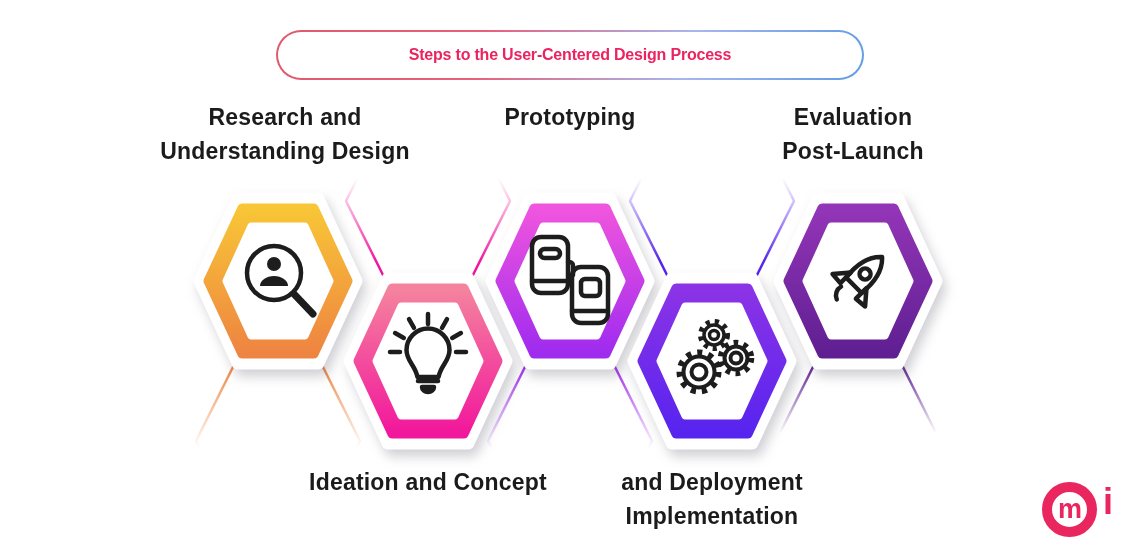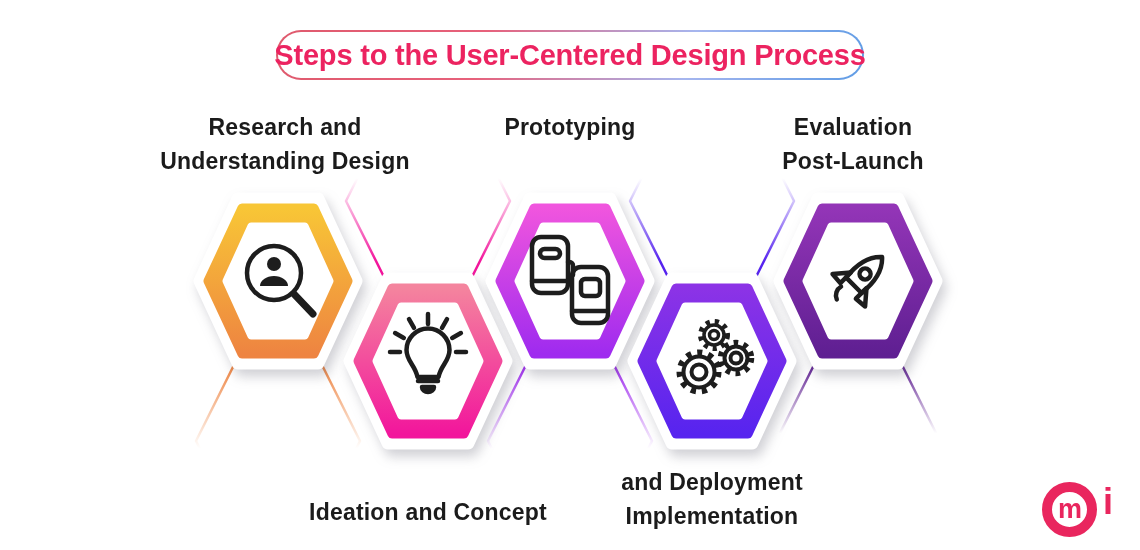--- a/index.html
+++ b/index.html
@@ -11,29 +11,29 @@
   .pill{
     position:absolute;left:276px;top:30px;width:588px;height:50px;
     border-radius:28px;box-sizing:border-box;padding:2px;
     background:linear-gradient(105deg,#df5a6d 0%,#e7617b 35%,#a6b6ef 70%,#5f9ce5 100%);
   }
   .pill-inner{
     width:100%;height:100%;background:#ffffff;border-radius:26px;
     display:flex;align-items:center;justify-content:center;
   }
   .pill-inner h1{
-    margin:0;font-size:29px;font-weight:700;color:#ec2360;letter-spacing:-.2px;
+    margin:0;font-size:16px;font-weight:700;color:#ec2360;letter-spacing:-.2px;
     white-space:nowrap;
   }
   
   .label{
     position:absolute;width:320px;text-align:center;
     font-weight:700;font-size:23px;line-height:34px;color:#1b1b1b;letter-spacing:.2px;
   }
-  .label-top{top:110px;}
+  .label-top{top:100px;}
   .label-bottom{top:465px;}
   
   svg.scene{position:absolute;left:0;top:0;}
   .hex-white{fill:#fff;stroke:#fff;stroke-width:13;stroke-linejoin:round;
     filter:drop-shadow(4px 7px 6px rgba(100,100,115,.30));}
   .hex-inner{fill:#fff;stroke:#fff;stroke-width:7;stroke-linejoin:round;}
   .ghost{fill:none;stroke-width:2.5;stroke-linejoin:round;}
   .icon{stroke:#1d1d1d;stroke-width:4.5;fill:none;stroke-linecap:round;stroke-linejoin:round;}
   
   .logo{position:absolute;right:16px;bottom:13px;width:82px;height:58px;}
@@ -59,21 +59,21 @@
     <div>Research and</div>
     <div>Understanding Design</div>
   </div>
   <div class="label label-top" style="left:410px;">
     <div>Prototyping</div>
   </div>
   <div class="label label-top" style="left:693px;">
     <div>Evaluation</div>
     <div>Post-Launch</div>
   </div>
-  <div class="label label-bottom" style="left:268px;margin-top:30px;">
+  <div class="label label-bottom" style="left:268px;">
     <div>Ideation and Concept</div>
   </div>
   <div class="label label-bottom" style="left:552px;">
     <div>and Deployment</div>
     <div>Implementation</div>
   </div>
 
   <svg class="scene" width="1140" height="550" viewBox="0 0 1140 550">
     <defs>
       <linearGradient id="g0" x1="0" y1="0" x2="0" y2="1">

